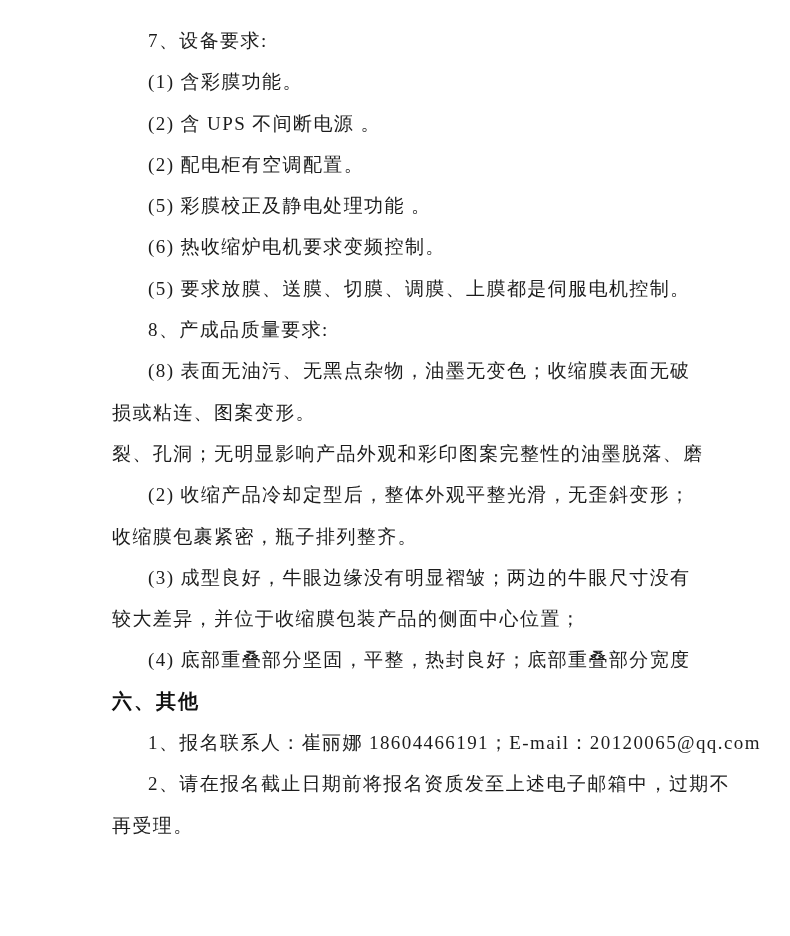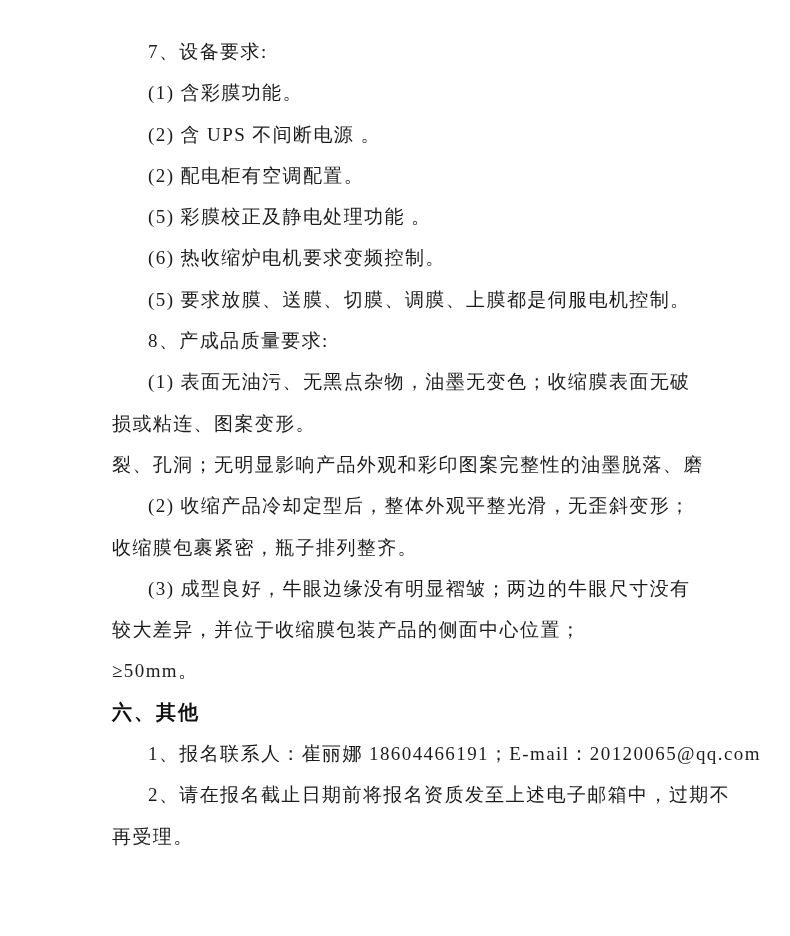--- a/index.html
+++ b/index.html
@@ -9,21 +9,21 @@
   body {
     width: 790px;
     height: 936px;
     background: #ffffff;
     overflow: hidden;
   }
   .page {
     box-sizing: border-box;
     width: 790px;
     height: 709px;
-    padding: 31px 90px 0 112px;
+    padding: 20px 90px 0 112px;
     background: #ffffff;
   }
   .line {
     font-family: "Liberation Serif", "DejaVu Serif", serif;
     font-size: 19px;
     line-height: 41.3px;
     height: 41.3px;
     color: #1c1c1c;
     letter-spacing: 1.4px;
     white-space: nowrap;
@@ -47,25 +47,25 @@
 
 <div class="page">
   <div class="line l-indent">7、设备要求:</div>
   <div class="line l-indent">(1) 含彩膜功能。</div>
   <div class="line l-indent">(2) 含 UPS 不间断电源 。</div>
   <div class="line l-indent">(2) 配电柜有空调配置。</div>
   <div class="line l-indent">(5) 彩膜校正及静电处理功能 。</div>
   <div class="line l-indent">(6) 热收缩炉电机要求变频控制。</div>
   <div class="line l-indent">(5) 要求放膜、送膜、切膜、调膜、上膜都是伺服电机控制。</div>
   <div class="line l-indent">8、产成品质量要求:</div>
-  <div class="line l-indent">(1) 表面无油污、无黑点杂物，油墨无变色；收缩膜表面无破</div>
+  <div class="line l-indent">(8) 表面无油污、无黑点杂物，油墨无变色；收缩膜表面无破</div>
   <div class="line l-cont">损或粘连、图案变形。</div>
   <div class="line l-cont">裂、孔洞；无明显影响产品外观和彩印图案完整性的油墨脱落、磨</div>
   <div class="line l-indent">(2) 收缩产品冷却定型后，整体外观平整光滑，无歪斜变形；</div>
   <div class="line l-cont">收缩膜包裹紧密，瓶子排列整齐。</div>
   <div class="line l-indent">(3) 成型良好，牛眼边缘没有明显褶皱；两边的牛眼尺寸没有</div>
   <div class="line l-cont">较大差异，并位于收缩膜包装产品的侧面中心位置；</div>
-  <div class="line l-cont">≥50mm。</div>
+  <div class="line l-indent">(4) 底部重叠部分坚固，平整，热封良好；底部重叠部分宽度</div>
   <div class="line l-cont l-heading">六、其他</div>
   <div class="line l-indent">1、报名联系人：崔丽娜 18604466191；E-mail：20120065@qq.com</div>
   <div class="line l-indent">2、请在报名截止日期前将报名资质发至上述电子邮箱中，过期不</div>
   <div class="line l-cont">再受理。</div>
 </div>
 
 </body></html>

